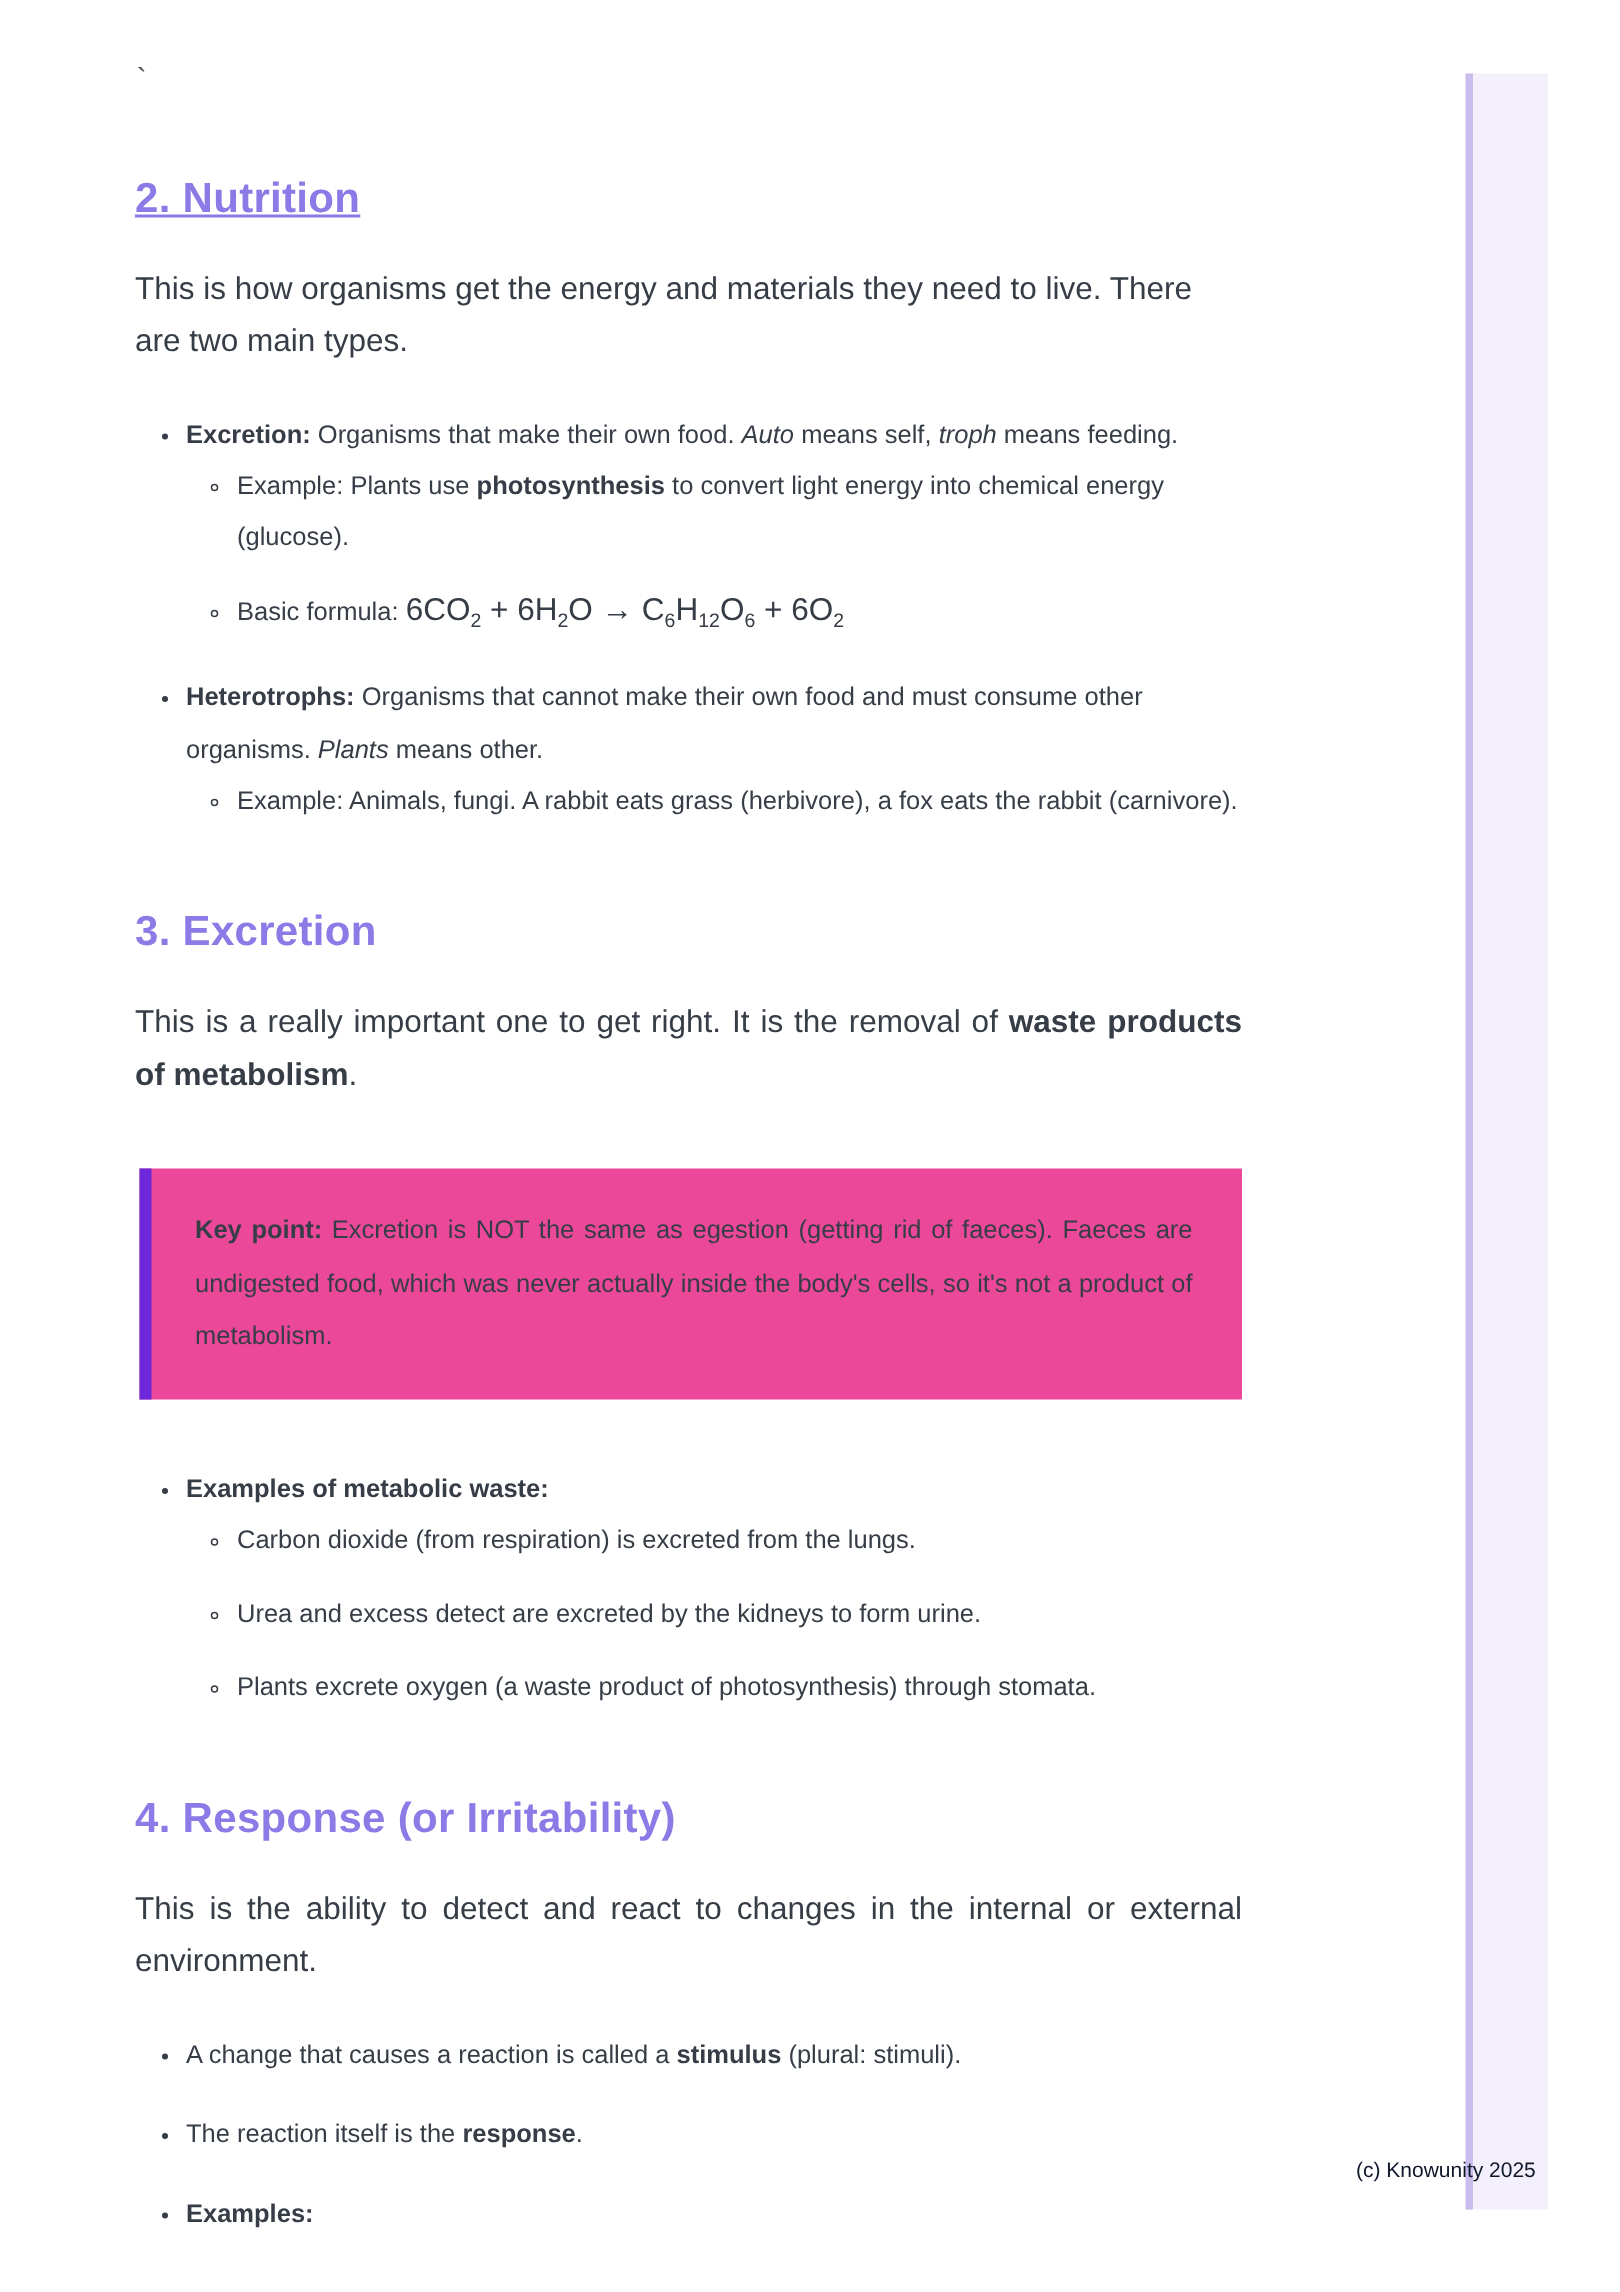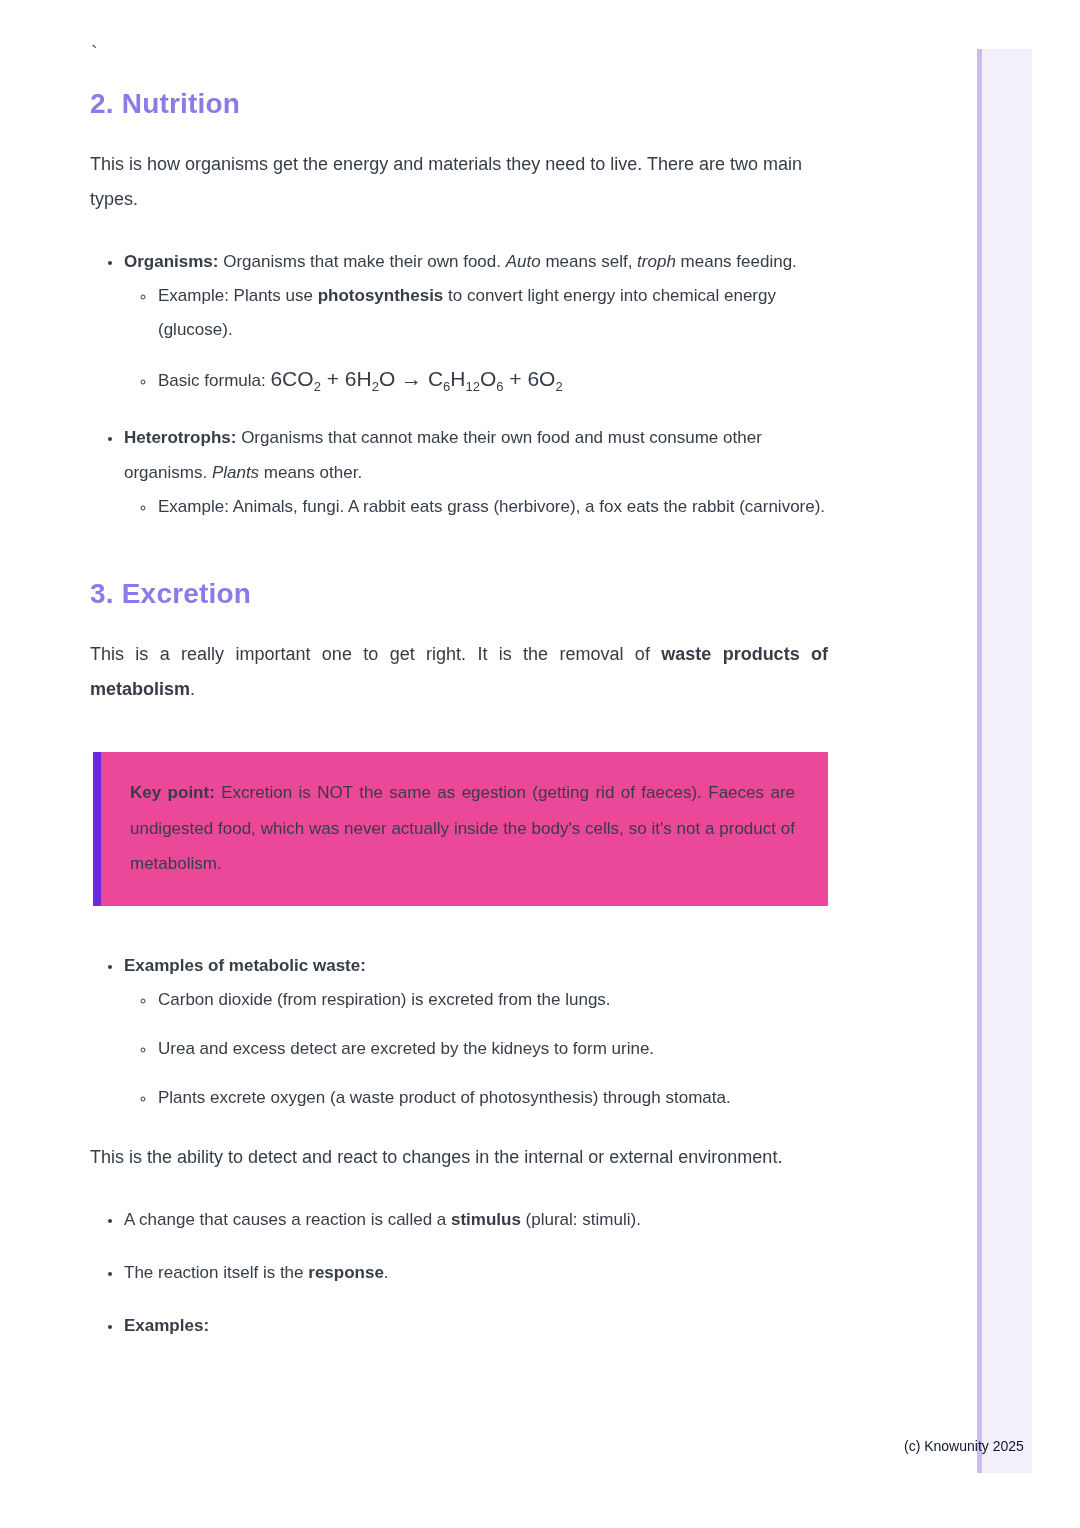--- a/index.html
+++ b/index.html
@@ -45,24 +45,24 @@
   }
 
   h2 {
     font-size: 28px;
     line-height: 36px;
     font-weight: 700;
     color: #8c7ae6;
     margin: 52px 0 0 0;
     letter-spacing: 0.2px;
   }
-  h2.first { margin-top: 86px; }
+  h2.first { margin-top: 114px; text-decoration: underline; }
 
   p.body-p {
-    font-size: 18px;
+    font-size: 21px;
     line-height: 35px;
     margin: 25px 0 0 0;
   }
   .just { text-align: justify; }
 
   .b { font-weight: 700; }
   .i { font-style: italic; }
 
   ul { margin: 0; padding: 0; }
   ul.l1 {
@@ -127,21 +127,21 @@
 
 <div class="copyright">(c) Knowunity 2025</div>
 
 <div class="content">
 
   <h2 class="first">2. Nutrition</h2>
   <p class="body-p">This is how organisms get the energy and materials they need to live. There are two main types.</p>
 
   <ul class="l1">
     <li>
-      <span class="b">Organisms:</span><span> Organisms that make their own food. </span><span class="i">Auto</span><span> means self, </span><span class="i">troph</span><span> means feeding.</span>
+      <span class="b">Excretion:</span><span> Organisms that make their own food. </span><span class="i">Auto</span><span> means self, </span><span class="i">troph</span><span> means feeding.</span>
       <ul class="l2">
         <li>
           <span>Example: Plants use </span><span class="b">photosynthesis</span><span> to convert light energy into chemical energy (glucose).</span>
         </li>
         <li>
           <span>Basic formula: </span><span class="formula"><span>6CO</span><sub>2</sub><span> + 6H</span><sub>2</sub><span>O → C</span><sub>6</sub><span>H</span><sub>12</sub><span>O</span><sub>6</sub><span> + 6O</span><sub>2</sub></span>
         </li>
       </ul>
     </li>
     <li>
@@ -169,20 +169,21 @@
     <li>
       <span class="b">Examples of metabolic waste:</span>
       <ul class="l2">
         <li><span>Carbon dioxide (from respiration) is excreted from the lungs.</span></li>
         <li><span>Urea and excess detect are excreted by the kidneys to form urine.</span></li>
         <li><span>Plants excrete oxygen (a waste product of photosynthesis) through stomata.</span></li>
       </ul>
     </li>
   </ul>
 
+  <h2>4. Response (or Irritability)</h2>
   <p class="body-p just">This is the ability to detect and react to changes in the internal or external environment.</p>
 
   <ul class="l1 loose">
     <li>
       <span>A change that causes a reaction is called a </span><span class="b">stimulus</span><span> (plural: stimuli).</span>
     </li>
     <li>
       <span>The reaction itself is the </span><span class="b">response</span><span>.</span>
     </li>
     <li>

